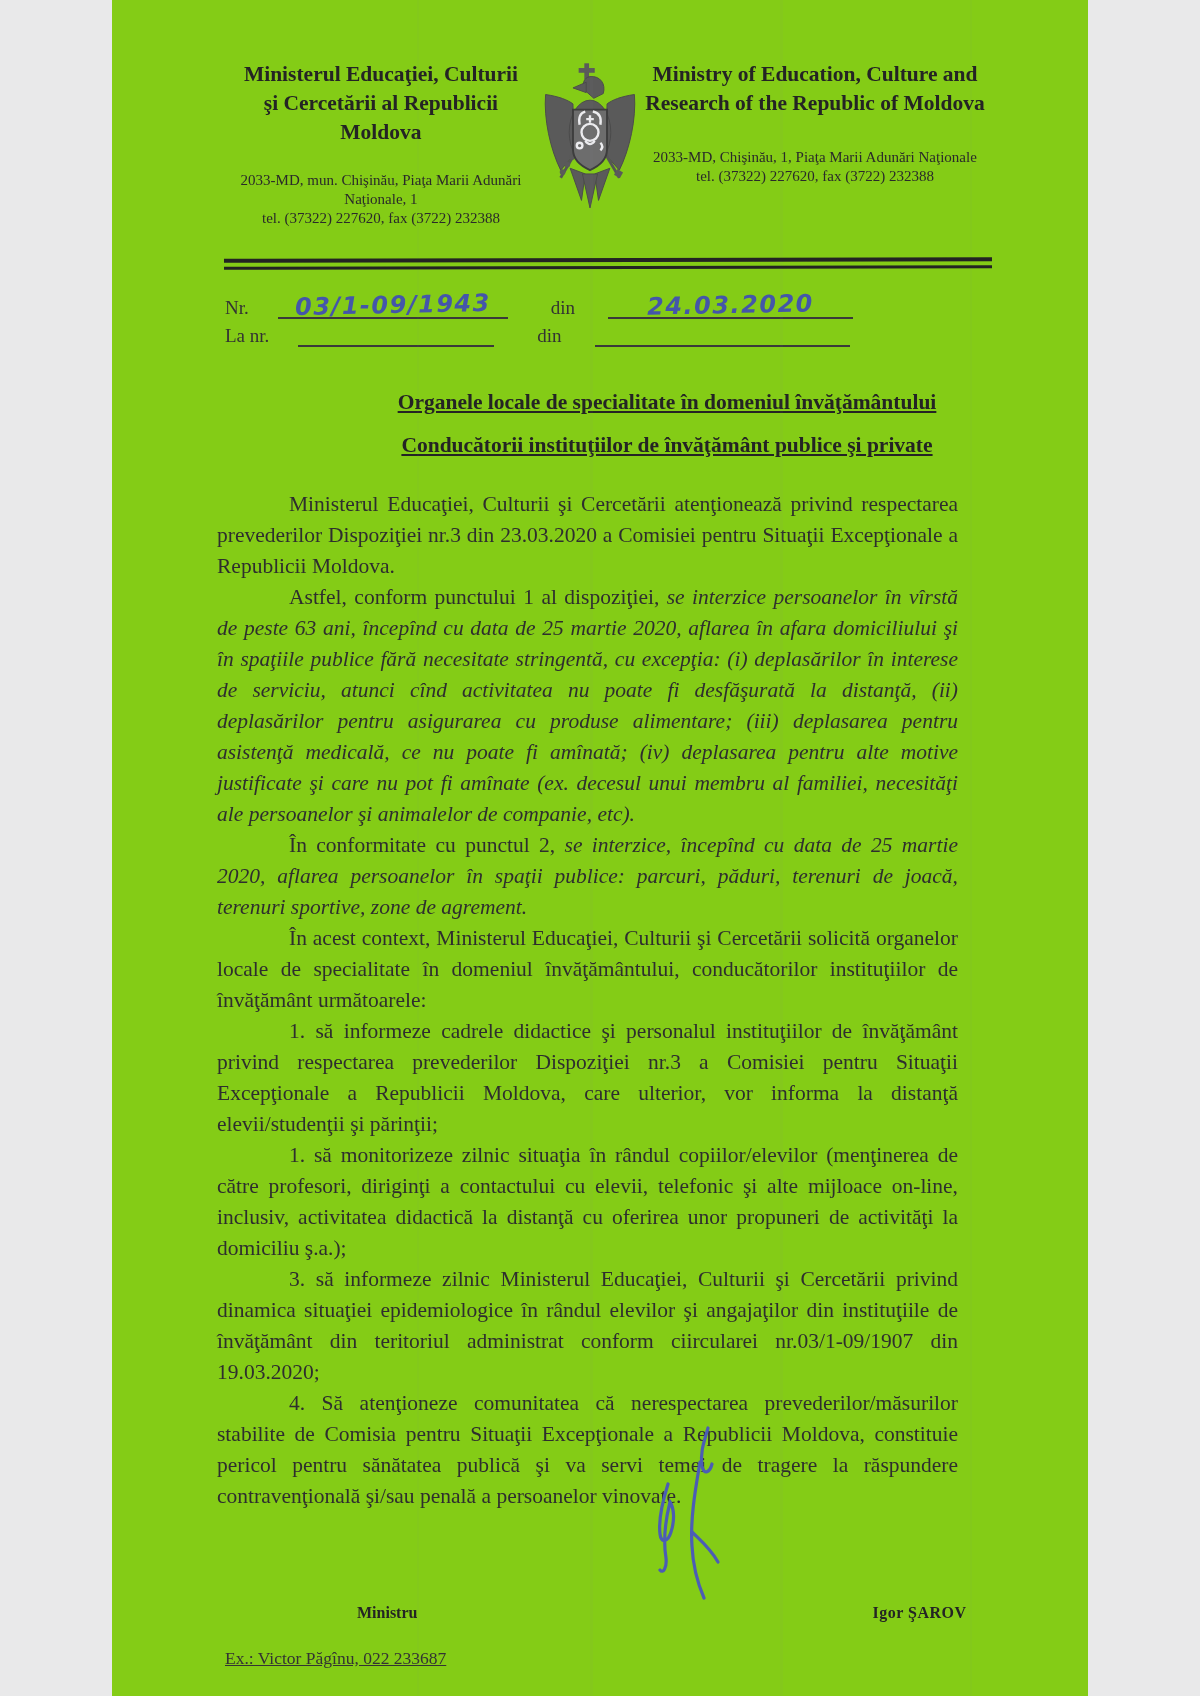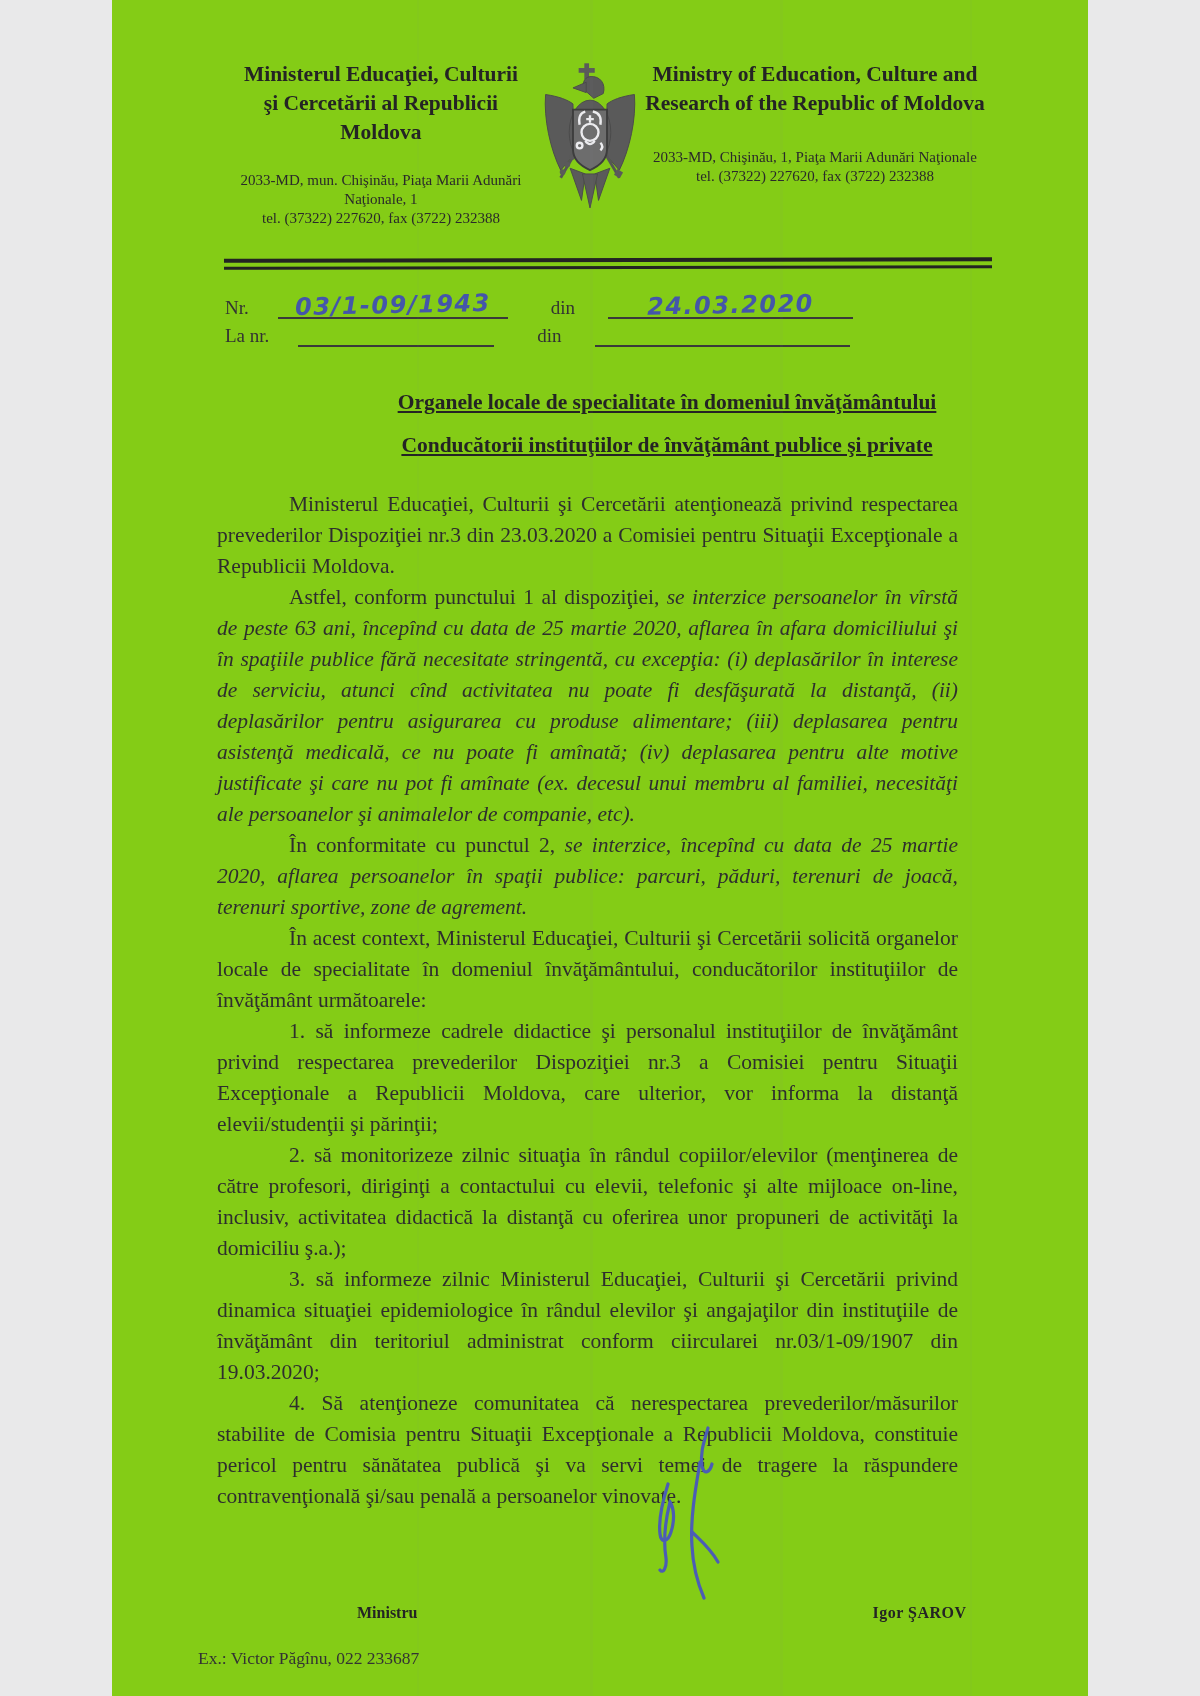--- a/index.html
+++ b/index.html
@@ -63,21 +63,21 @@
   .body p{margin:0;text-indent:72px;}
   .ital{font-style:italic;}
 
   
   .sigrow{display:flex;margin:92px 0 0 0;font-weight:bold;font-size:16px;color:#242424;}
   .sig-title{margin-left:245px;}
   .sig-name{margin-left:455px;letter-spacing:.5px;}
   .signature-svg{position:absolute;left:518px;top:1422px;pointer-events:none;}
 
   
-  .footer{margin:26px 0 0 86px;font-size:17.5px;color:#333;}
+  .footer{margin:26px 0 0 113px;font-size:17.5px;color:#333;text-decoration:underline;}
 </style>
 </head>
 <body>
 
 <div class="page">
 
   <div class="streak s1"></div>
   <div class="streak s2"></div>
   <div class="streak s3"></div>
   <div class="streak s4"></div>
@@ -174,21 +174,21 @@
     <div>Organele locale de specialitate în domeniul învăţământului</div>
     <div>Conducătorii instituţiilor de învăţământ publice şi private</div>
   </div>
 
   <div class="body">
     <p>Ministerul Educaţiei, Culturii şi Cercetării atenţionează privind respectarea prevederilor Dispoziţiei nr.3 din 23.03.2020 a Comisiei pentru Situaţii Excepţionale a Republicii Moldova.</p>
     <p><span>Astfel, conform punctului 1 al dispoziţiei, </span><span class="ital">se interzice persoanelor în vîrstă de peste 63 ani, începînd cu data de 25 martie 2020, aflarea în afara domiciliului şi în spaţiile publice fără necesitate stringentă, cu excepţia: (i) deplasărilor în interese de serviciu, atunci cînd activitatea nu poate fi desfăşurată la distanţă, (ii) deplasărilor pentru asigurarea cu produse alimentare; (iii) deplasarea pentru asistenţă medicală, ce nu poate fi amînată; (iv) deplasarea pentru alte motive justificate şi care nu pot fi amînate (ex. decesul unui membru al familiei, necesităţi ale persoanelor şi animalelor de companie, etc).</span></p>
     <p><span>În conformitate cu punctul 2, </span><span class="ital">se interzice, începînd cu data de 25 martie 2020, aflarea persoanelor în spaţii publice: parcuri, păduri, terenuri de joacă, terenuri sportive, zone de agrement.</span></p>
     <p>În acest context, Ministerul Educaţiei, Culturii şi Cercetării solicită organelor locale de specialitate în domeniul învăţământului, conducătorilor instituţiilor de învăţământ următoarele:</p>
     <p>1. să informeze cadrele didactice şi personalul instituţiilor de învăţământ privind respectarea prevederilor Dispoziţiei nr.3 a Comisiei pentru Situaţii Excepţionale a Republicii Moldova, care ulterior, vor informa la distanţă elevii/studenţii şi părinţii;</p>
-    <p>2. să monitorizeze zilnic situaţia în rândul copiilor/elevilor (menţinerea de către profesori, diriginţi a contactului cu elevii, telefonic şi alte mijloace on-line, inclusiv, activitatea didactică la distanţă cu oferirea unor propuneri de activităţi la domiciliu ş.a.);</p>
+    <p>1. să monitorizeze zilnic situaţia în rândul copiilor/elevilor (menţinerea de către profesori, diriginţi a contactului cu elevii, telefonic şi alte mijloace on-line, inclusiv, activitatea didactică la distanţă cu oferirea unor propuneri de activităţi la domiciliu ş.a.);</p>
     <p>3. să informeze zilnic Ministerul Educaţiei, Culturii şi Cercetării privind dinamica situaţiei epidemiologice în rândul elevilor şi angajaţilor din instituţiile de învăţământ din teritoriul administrat conform ciircularei nr.03/1-09/1907 din 19.03.2020;</p>
     <p>4. Să atenţioneze comunitatea că nerespectarea prevederilor/măsurilor stabilite de Comisia pentru Situaţii Excepţionale a Republicii Moldova, constituie pericol pentru sănătatea publică şi va servi temei de tragere la răspundere contravenţională şi/sau penală a persoanelor vinovate.</p>
   </div>
 
   <div class="sigrow">
     <span class="sig-title">Ministru</span>
     <span class="sig-name">Igor ŞAROV</span>
   </div>
 
   <svg class="signature-svg" width="110" height="185" viewBox="0 0 110 185" xmlns="http://www.w3.org/2000/svg">

